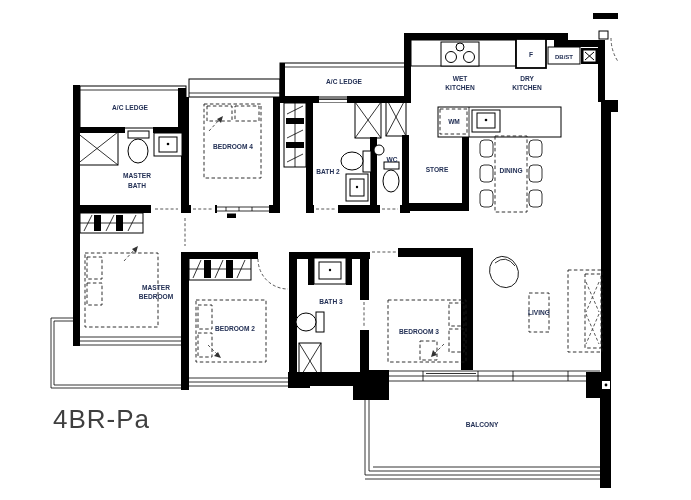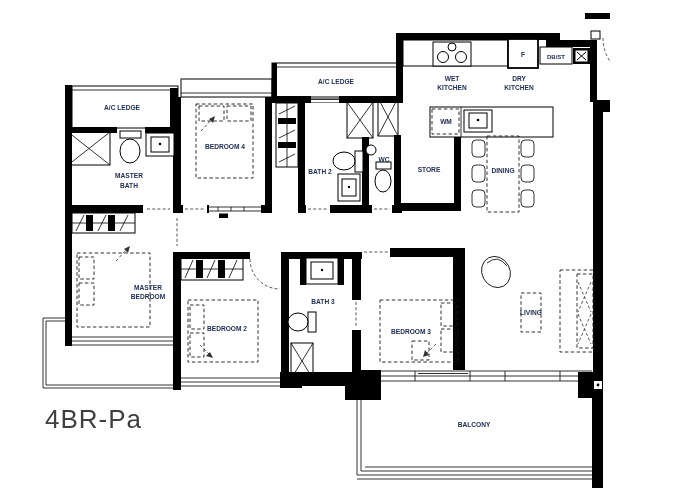--- a/index.html
+++ b/index.html
@@ -1,17 +1,17 @@
 <!DOCTYPE html>
 <html><head>
 <meta charset="utf-8">
 <style>
   html,body{margin:0;padding:0;background:#ffffff;}
   #stage{position:relative;width:610px;height:500px;background:#fff;overflow:hidden;
-         font-family:"Liberation Sans",sans-serif;}
+         font-family:"Liberation Sans",sans-serif;padding-left:8px;}
   svg{display:block}
   .wall{fill:#000;}
   .thin{fill:none;stroke:#000;stroke-width:1;}
   .thin2{fill:none;stroke:#000;stroke-width:0.8;}
   .fix{fill:#fff;stroke:#000;stroke-width:1;}
   .dashf{fill:none;stroke:#1a1a1a;stroke-width:0.9;stroke-dasharray:3.5 2.4;}
   .dashd{fill:none;stroke:#444;stroke-width:0.9;stroke-dasharray:3 2.2;}
   .lbl{font:bold 6.6px "Liberation Sans",sans-serif;fill:#233055;text-anchor:middle;}
   .lbl-s{font:bold 6px "Liberation Sans",sans-serif;fill:#233055;text-anchor:middle;}
   .unitlbl{font:26px "Liberation Sans",sans-serif;fill:#3f3f3f;letter-spacing:1px;}

